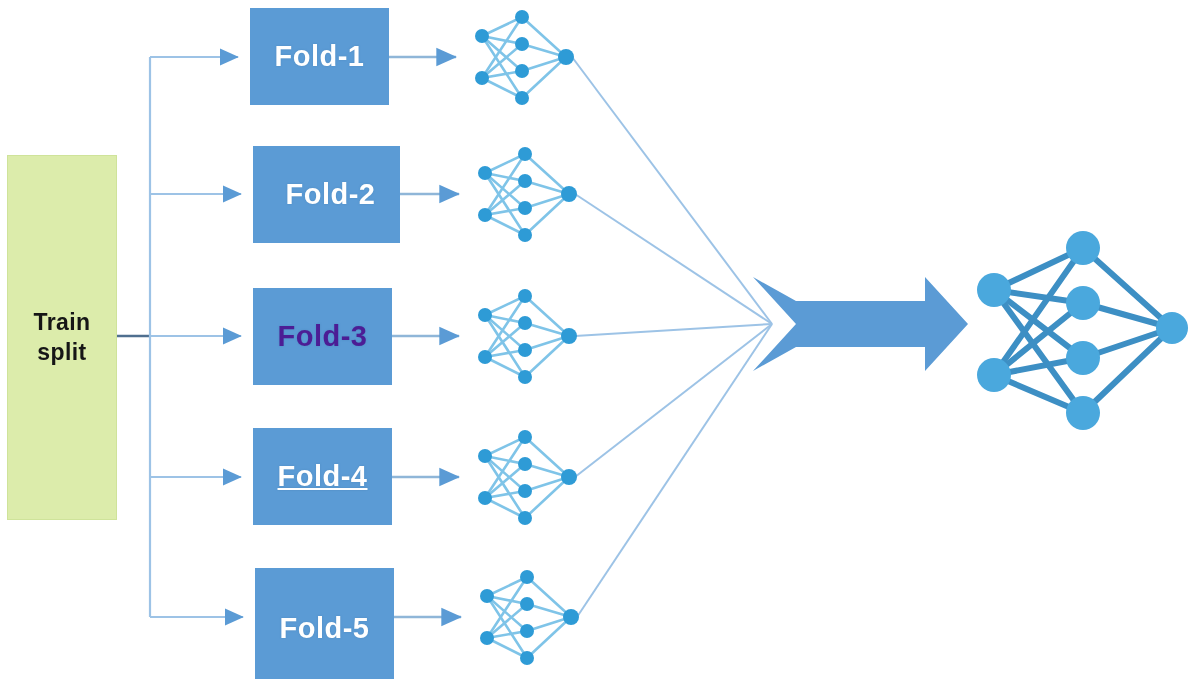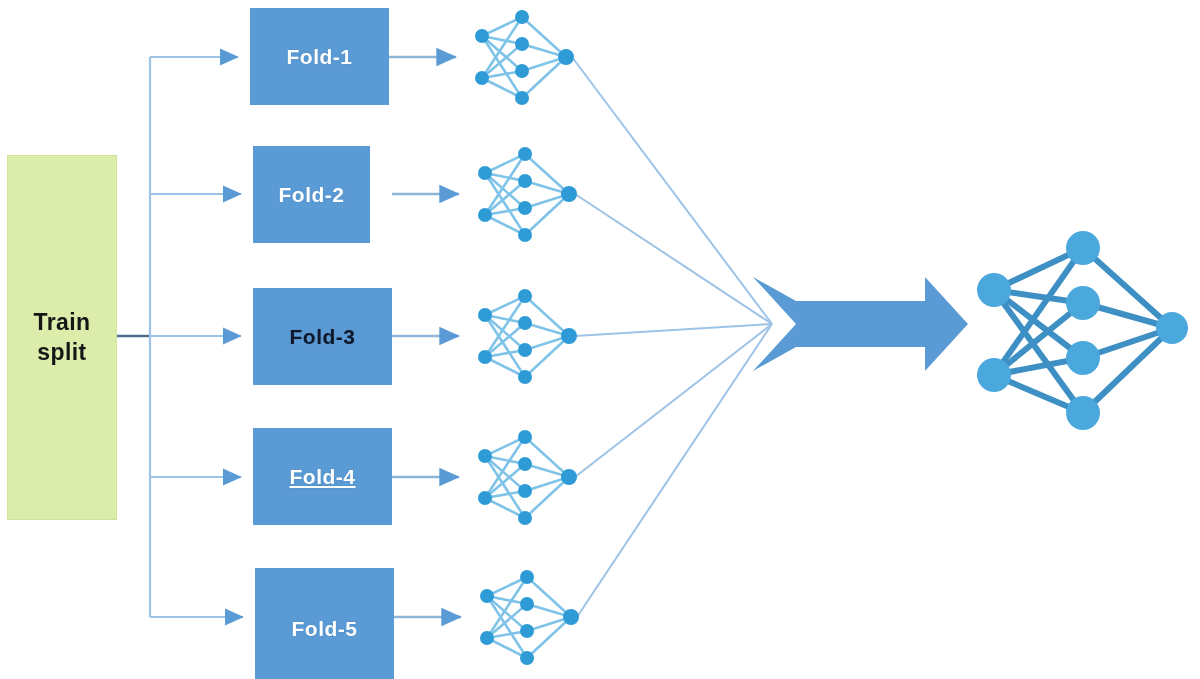--- a/index.html
+++ b/index.html
@@ -50,21 +50,21 @@
   .fold-box {
     position: absolute;
     width: 139px;
     height: 97px;
     background: #5b9bd5;
     display: flex;
     align-items: center;
     justify-content: center;
   }
   .fold-label {
-    font-size: 21px;
+    font-size: 29px;
     font-weight: bold;
     color: #ffffff;
     letter-spacing: 0.5px;
     text-shadow: 0 0 2px rgba(70,125,175,0.55);
   }
   .sr-only {
     position: absolute;
     width: 1px; height: 1px;
     overflow: hidden;
     clip: rect(0 0 0 0);
@@ -231,25 +231,25 @@
   <div class="train-split-box" style="left: 7px; top: 155px; width: 110px; height: 365px; background: rgb(220, 236, 171);">
     <div class="train-split-label">
       <span>Train</span><br>
       <span>split</span>
     </div>
   </div>
 
   <div class="fold-box" id="fold-0" style="left: 250px; top: 8px; width: 139px; height: 97px; background: rgb(91, 155, 213);">
     <span class="fold-label" style="color: rgb(255, 255, 255);">Fold-1</span>
   </div>
-  <div class="fold-box" id="fold-1" style="left: 253px; top: 146px; width: 117px; height: 97px; background: rgb(91, 155, 213);">
+  <div class="fold-box" id="fold-1" style="left: 253px; top: 146px; width: 139px; height: 97px; background: rgb(91, 155, 213); padding-left: 8px;">
     <span class="fold-label" style="color: rgb(255, 255, 255);">Fold-2</span>
   </div>
   <div class="fold-box" id="fold-2" style="left: 253px; top: 288px; width: 139px; height: 97px; background: rgb(91, 155, 213);">
-    <span class="fold-label" style="color: #0f172a;">Fold-3</span>
+    <span class="fold-label" style="color: #4c1d95;">Fold-3</span>
   </div>
   <div class="fold-box" id="fold-3" style="left: 253px; top: 428px; width: 139px; height: 97px; background: rgb(91, 155, 213);">
     <span class="fold-label" style="color: rgb(255, 255, 255); text-decoration: underline;">Fold-4</span>
   </div>
   <div class="fold-box" id="fold-4" style="left: 255px; top: 568px; width: 139px; height: 121px; background: rgb(91, 155, 213);">
     <span class="fold-label" style="color: rgb(255, 255, 255);">Fold-5</span>
   </div>
 
 </div>
 

